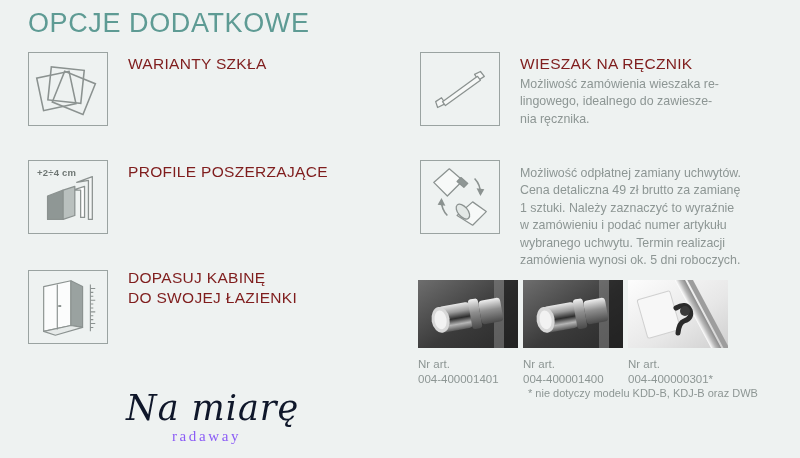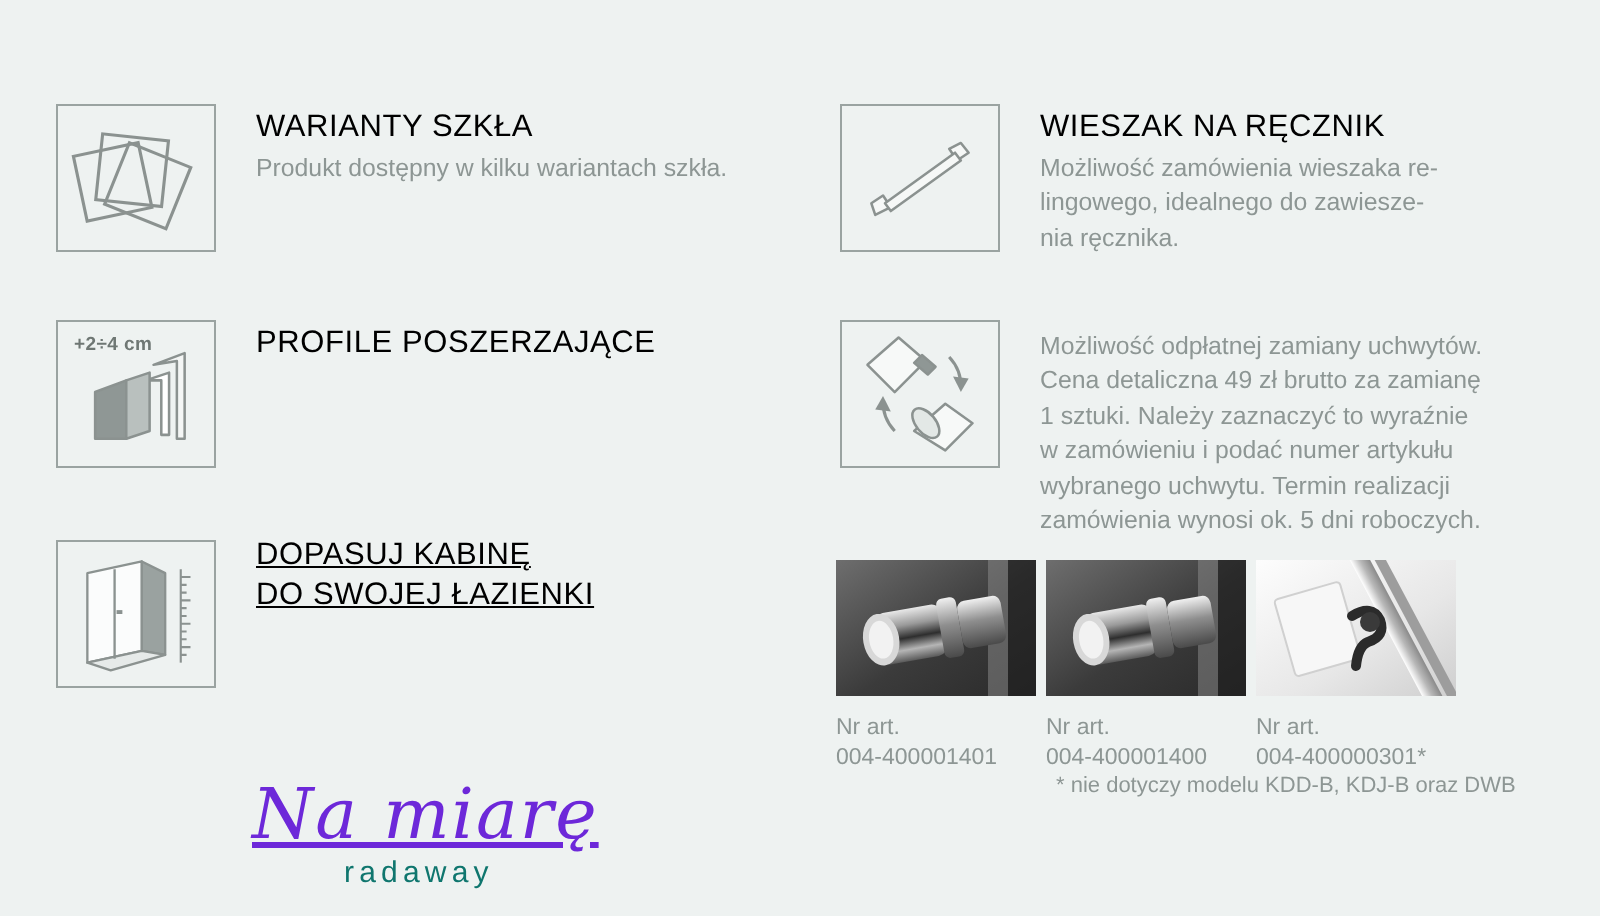--- a/index.html
+++ b/index.html
@@ -25,40 +25,40 @@
   .icon-box{
     position:absolute;left:0;top:0;
     width:80px;height:74px;
     border:1px solid #9aa3a1;
     background:#eef2f1;
     box-sizing:border-box;
   }
   .icon-box svg{display:block;width:100%;height:100%;}
   .feat-text{position:absolute;left:100px;top:0;}
   .feat-title{
-    color:#000000;font-size:15.5px;letter-spacing:.3px;
+    color:#7f1d1d;font-size:15.5px;letter-spacing:.3px;
     line-height:19px;font-weight:400;white-space:nowrap;
   }
   .feat-body{
     color:#8d9694;font-size:12.4px;line-height:17.4px;
     margin-top:3px;white-space:pre-line;
   }
 
   
   #f-glass   {left:28px; top:52px;  width:340px;}
   #f-glass .feat-text{left:100px;top:2px;}
   #f-towel   {left:420px;top:52px;  width:340px;}
   #f-towel .feat-text{left:100px;top:2px;}
   #f-profile {left:28px; top:160px; width:345px;}
   #f-profile .feat-text{left:100px;top:2px;}
   #f-handle  {left:420px;top:160px; width:350px;}
   #f-handle .feat-text{left:100px;top:2px;}
   #f-cabin   {left:28px; top:270px; width:345px;}
   #f-cabin .feat-text{left:100px;top:-2px;}
-  #f-cabin .feat-title{line-height:20px;text-decoration:underline;}
+  #f-cabin .feat-title{line-height:20px;}
 
   
   .icon-caption{
     position:absolute;left:8px;top:6px;
     font-size:9.5px;color:#6f7774;font-weight:bold;
     letter-spacing:.2px;
   }
 
   
   .products{position:absolute;left:418px;top:280px;}
@@ -77,49 +77,50 @@
   }
   .footnote{
     position:absolute;left:110px;top:107px;
     color:#8d9694;font-size:11px;white-space:nowrap;
   }
 
   
   .brand{position:absolute;left:120px;top:390px;width:240px;height:62px;}
   .brand-script{
     font-family:"DejaVu Serif", serif;
-    font-style:italic;font-size:35px;color:#6d28d9;
+    font-style:italic;font-size:35px;color:#0f172a;
     letter-spacing:1px;
-    position:absolute;left:6px;top:-2px;white-space:nowrap;text-decoration:underline;
+    position:absolute;left:6px;top:-2px;white-space:nowrap;
   }
   .brand-sub{
     position:absolute;left:52px;top:38px;
-    font-size:15px;color:#0f766e;letter-spacing:2.6px;
+    font-size:15px;color:#8b5cf6;letter-spacing:2.6px;
     white-space:nowrap;
+    font-family:Liberation Serif, serif;
   }
 </style>
 </head>
 <body>
 
 <div class="page">
 
+  <div class="page-title">OPCJE DODATKOWE</div>
 
   <div class="feature" id="f-glass">
     <div class="icon-box">
       <svg viewBox="0 0 74 74">
         <g fill="none" stroke="#8b9290" stroke-width="1.6">
           <rect x="8" y="22" width="34" height="34" transform="rotate(-12 25 39)"></rect>
           <rect x="18" y="16" width="34" height="34" transform="rotate(6 35 33)"></rect>
           <rect x="26" y="24" width="34" height="34" transform="rotate(22 43 41)"></rect>
         </g>
       </svg>
     </div>
     <div class="feat-text">
       <div class="feat-title">WARIANTY SZKŁA</div>
-      <div class="feat-body">Produkt dostępny w kilku wariantach szkła.</div>
     </div>
   </div>
 
   <div class="feature" id="f-towel">
     <div class="icon-box">
       <svg viewBox="0 0 74 74">
         <g fill="#f6f8f7" stroke="#8b9290" stroke-width="1.3" stroke-linejoin="round">
           <path d="M14 56 L12 50 L18 46 L22 52 Z"></path>
           <path d="M62 24 L58 19 L52 22 L56 28 Z"></path>
           <path d="M19 50 L55 24 L58 28 L22 54 Z"></path>

